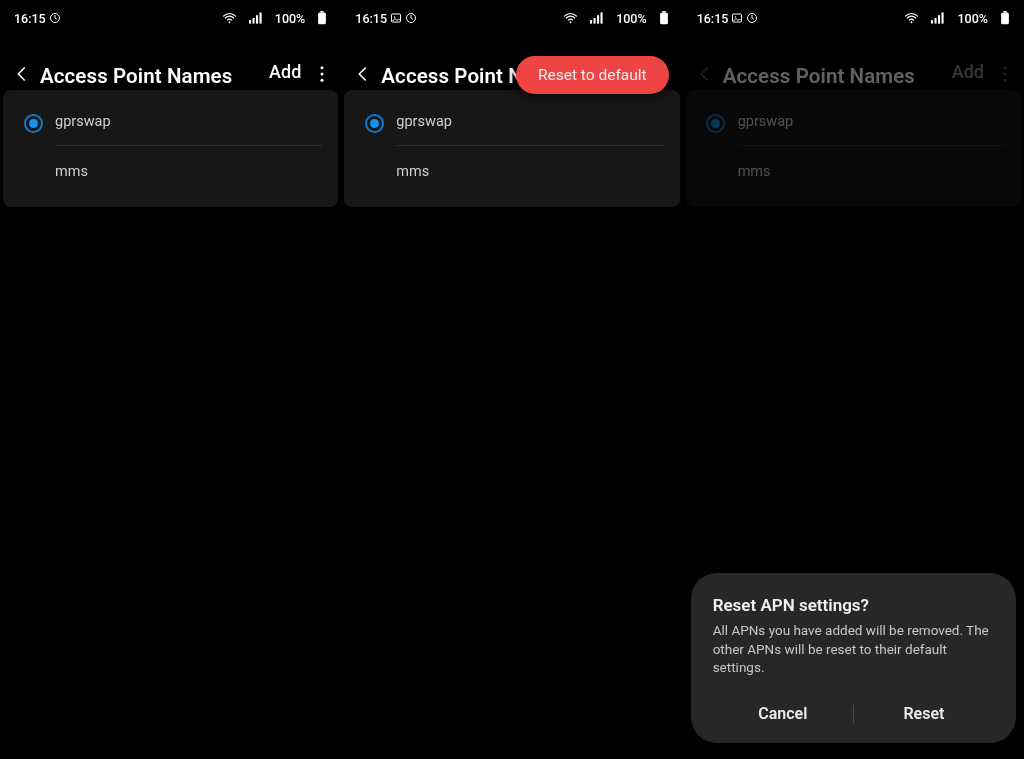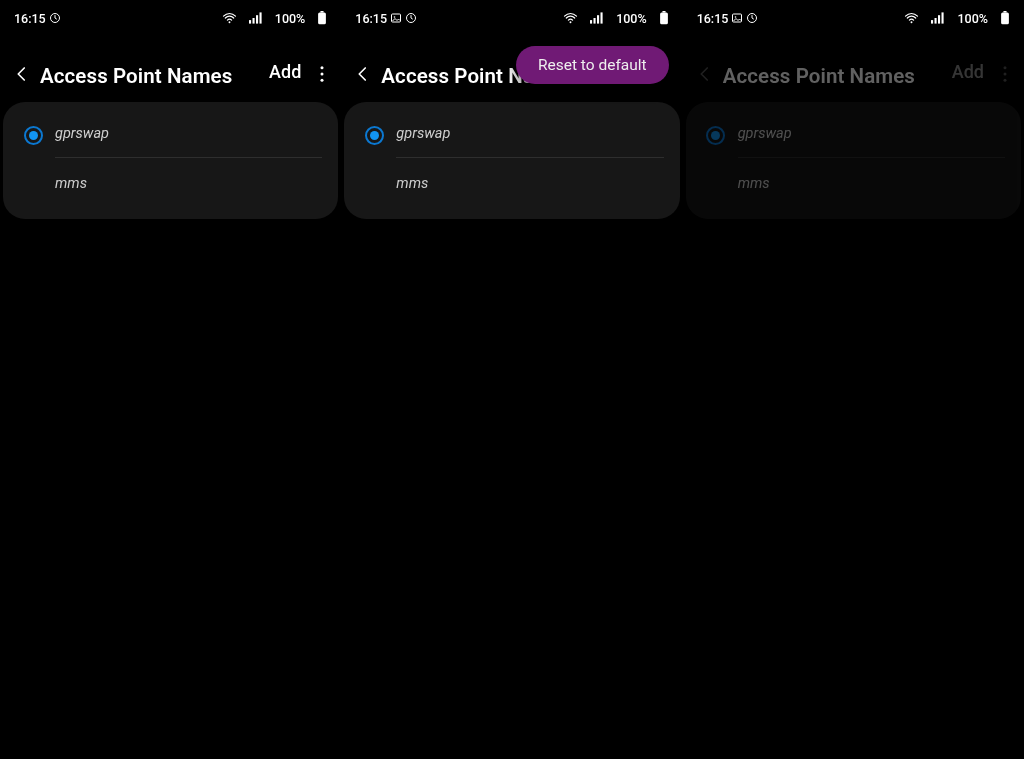--- a/index.html
+++ b/index.html
@@ -15,33 +15,33 @@
   .sb-icon { display: inline-flex; align-items: center; }
 
   
   .titlebar { height: 56px; display: flex; align-items: flex-end; padding: 0 8px; gap: 4px; }
   .back-btn { width: 28px; height: 28px; display: flex; align-items: center; justify-content: center; flex: 0 0 auto; }
   .title-text { flex: 1 1 auto; font-size: 20.5px; font-weight: 600; letter-spacing: 0.1px; white-space: nowrap; overflow: hidden; }
   .add-btn { font-size: 18px; font-weight: 500; padding: 6px 6px; flex: 0 0 auto; }
   .more-btn { width: 22px; height: 28px; display: flex; align-items: center; justify-content: center; flex: 0 0 auto; }
 
   
-  .card { margin: 14px 3px 0 3px; background: #171717; border-radius: 22px; padding: 14px 0 16px 0; font-style: italic; }
+  .card { margin: 2px 3px 0 3px; background: #171717; border-radius: 8px; padding: 14px 0 16px 0; }
   .apn-row { display: flex; align-items: center; padding: 8px 16px 8px 8px; }
   .radio-wrap { width: 44px; display: flex; justify-content: center; align-items: flex-start; padding-top: 2px; }
   .radio { width: 19px; height: 19px; border: 2px solid #0b78d1; border-radius: 50%; display: flex; align-items: center; justify-content: center; background: transparent; }
   .radio .dot { width: 9px; height: 9px; background: #1294f0; border-radius: 50%; display: none; }
   .radio.selected .dot { display: block; }
   .radio.off { border-color: #555; }
   .apn-label { flex: 1; font-size: 14.5px; color: #cfcfcf; padding-bottom: 2px; }
   .divider { height: 1px; background: #2e2e2e; margin: 4px 0 8px 52px; margin-right: 16px; }
   .apn-row.second .radio-wrap { visibility: hidden; }
 
   
-  .popup-menu { position: absolute; top: 46px; right: 14px; background: #701a75; border-radius: 22px; padding: 10px 22px; font-size: 15.5px; color: #eee; box-shadow: 0 4px 14px rgba(0,0,0,0.6); }
+  .popup-menu { position: absolute; top: 56px; right: 14px; background: #ef4444; border-radius: 22px; padding: 10px 22px; font-size: 15.5px; color: #eee; box-shadow: 0 4px 14px rgba(0,0,0,0.6); }
 
   
   .dimpane .titlebar, .dimpane .card { opacity: 0.38; }
   .dimpane .back-btn, .dimpane .more-btn, .dimpane .add-btn { opacity: 0.55; }
 
   
   .dialog { position: absolute; left: 8px; right: 8px; bottom: 16px; background: #272727; border-radius: 26px; padding: 22px 22px 10px 22px; }
   .dialog-title { font-size: 17px; font-weight: 600; margin-bottom: 6px; color: #f2f2f2; }
   .dialog-body { font-size: 13.5px; line-height: 1.35; color: #c8c8c8; }
   .dialog-actions { display: flex; margin-top: 18px; align-items: center; }
@@ -270,15 +270,24 @@
       </div>
       <div class="divider"></div>
       <div class="apn-row second">
         <div class="radio-wrap">
             <div class="radio off"></div>
           </div>
         <div class="apn-label">mms</div>
       </div>
     </div>
 
+    <div class="dialog">
+      <div class="dialog-title">Reset APN settings?</div>
+      <div class="dialog-body">All APNs you have added will be removed. The other APNs will be reset to their default settings.</div>
+      <div class="dialog-actions">
+        <div class="dialog-btn">Cancel</div>
+        <div class="dialog-sep"></div>
+        <div class="dialog-btn">Reset</div>
+      </div>
+    </div>
   </div>
 
 </div>
 
 </body></html>

